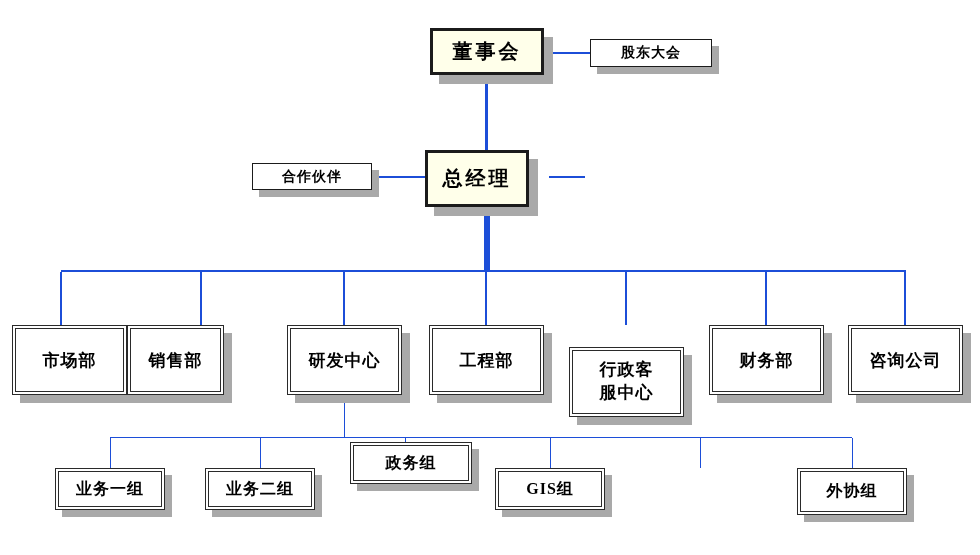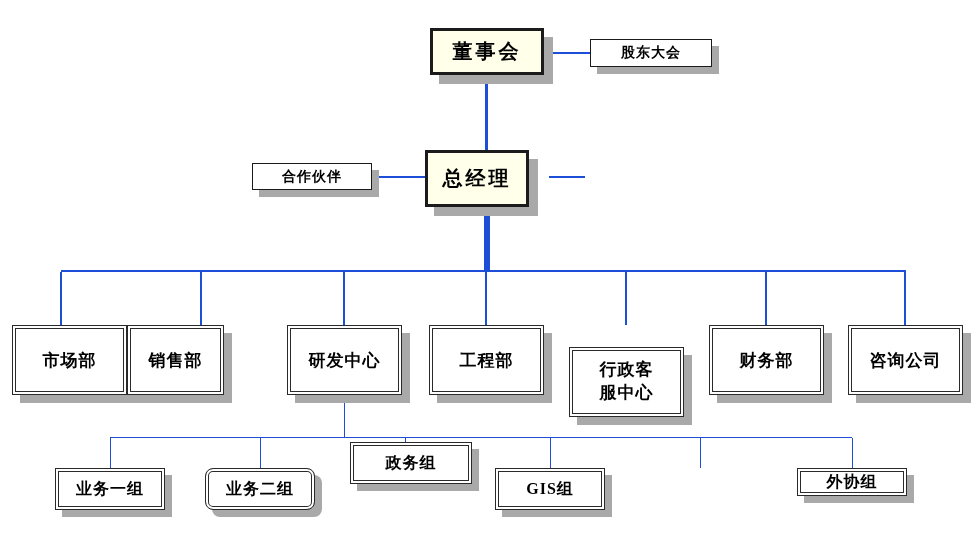--- a/index.html
+++ b/index.html
@@ -82,18 +82,18 @@
   <div class="node dept" style="left:127px; top:325px; width:97px; height:70px;">销售部</div>
   <div class="node dept" style="left:287px; top:325px; width:115px; height:70px;">研发中心</div>
   <div class="node dept" style="left:429px; top:325px; width:115px; height:70px;">工程部</div>
   <div class="node dept" style="left:569px; top:325px; width:115px; height:70px;margin-top:22px;">
     <span class="wrap3">行政客服中心</span>
   </div>
   <div class="node dept" style="left:709px; top:325px; width:115px; height:70px;">财务部</div>
   <div class="node dept" style="left:848px; top:325px; width:115px; height:70px;">咨询公司</div>
 
   <div class="node grp" style="left:55px; top:468px; width:110px; height:42px;">业务一组</div>
-  <div class="node grp" style="left:205px; top:468px; width:110px; height:42px;border-radius:8px;">业务二组</div>
+  <div class="node grp" style="left:205px; top:468px; width:110px; height:42px;">业务二组</div>
   <div class="node grp" style="left:350px; top:442px; width:122px; height:42px;">政务组</div>
   <div class="node grp" style="left:495px; top:468px; width:110px; height:42px;">GIS组</div>
-  <div class="node grp" style="left:797px; top:468px; width:110px; height:28px;">外协组</div>
+  <div class="node grp" style="left:797px; top:468px; width:110px; height:47px;">外协组</div>
 
 </div>
 
 </body></html>

